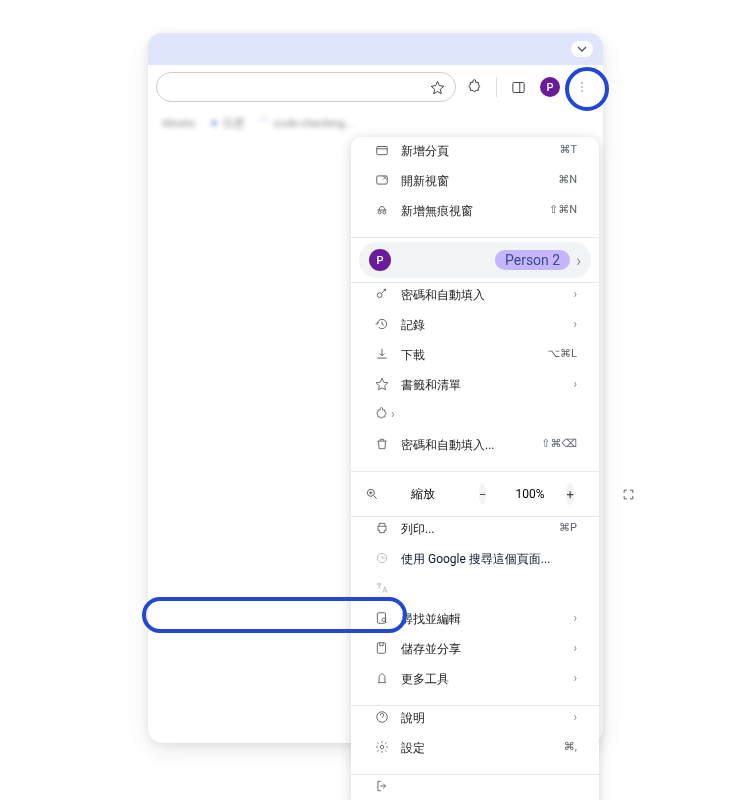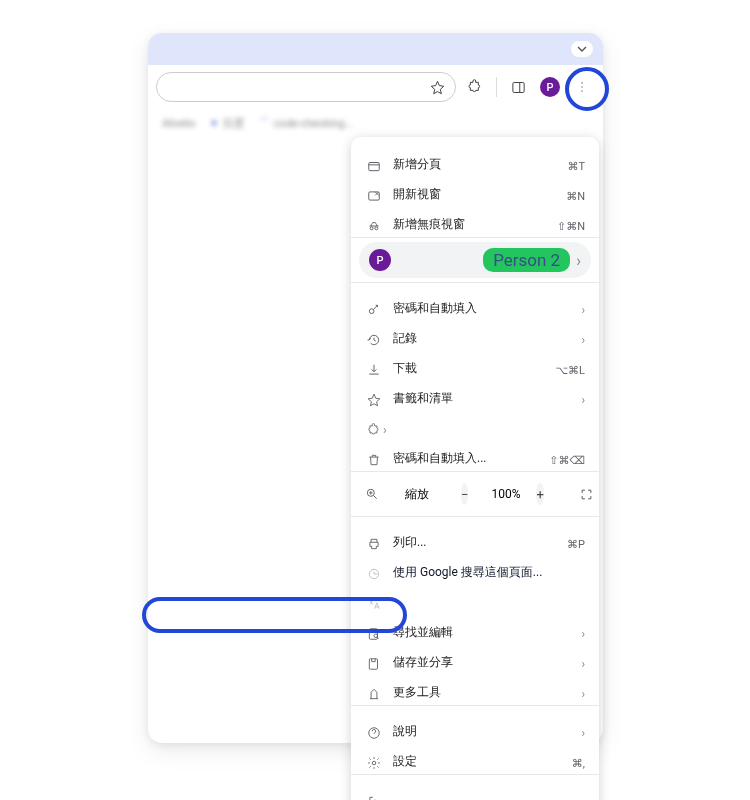--- a/index.html
+++ b/index.html
@@ -11,32 +11,32 @@
 .url-bar { flex: 1; height: 30px; border: 1px solid #ccc; border-radius: 15px; display: flex; align-items: center; justify-content: flex-end; padding: 0 10px; }
 .toolbar-icon { width: 26px; height: 26px; display: flex; align-items: center; justify-content: center; color: #444; border-radius: 50%; }
 .divider-v { width: 1px; height: 20px; background: #ddd; margin: 0 2px; }
 .avatar-small { width: 20px; height: 20px; border-radius: 50%; background: #6a1b9a; color: #fff; font-size: 11px; font-weight: 500; display:flex; align-items:center; justify-content:center; }
 .highlight-circle { position: absolute; width: 44px; height: 44px; border: 4px solid #2146d8; border-radius: 50%; background: rgba(255,255,255,0.6); pointer-events: none; }
 .highlight-circle.menu-pos { right: -6px; top: 34px; }
 .highlight-pill { position: absolute; border: 4px solid #2146d8; border-radius: 22px; pointer-events: none; }
 .bookmarks { height: 28px; display: flex; align-items: center; gap: 14px; padding: 0 14px; filter: blur(2.5px); color: #888; font-size: 11px; }
 .bk { display:flex; align-items:center; gap:4px; }
 .menu { position: absolute; right: 4px; top: 104px; width: 248px; background: #fff; border-radius: 10px; box-shadow: 0 2px 12px rgba(0,0,0,0.18); padding: 6px 0; }
-.mi { display: flex; align-items: flex-end; height: 30px; padding: 0 14px; font-size: 12px; color: #202124; cursor: default; position: relative; }
+.mi { display: flex; align-items: flex-start; height: 30px; padding: 0 22px; font-size: 12px; color: #202124; cursor: default; position: relative; }
 .mi.disabled { color: #0f172a; }
 .mi-icon { width: 18px; display:flex; justify-content:center; color: #5f6368; }
 .mi.disabled .mi-icon { color: #c0c0c0; }
 .mi-label { margin-left: 10px; flex: 1; }
 .mi-shortcut { font-size: 11px; color: #5f6368; }
 .mi-chevron { color: #888; }
 .sep { height: 1px; background: #e8e8e8; margin: 4px 0; }
 .profile-row { height: 36px; margin: 4px 8px; border-radius: 18px; background: #f1f3f4; display:flex; align-items:center; padding: 0 10px; }
 .profile-avatar { width: 22px; height: 22px; border-radius: 50%; background: #6a1b9a; color:#fff; font-size:11px; font-weight:500; display:flex; align-items:center; justify-content:center; }
-.profile-badge { background: #22c55e; color: #3b4a8a; font-size: 17px; padding: 2px 10px; border-radius: 10px; margin-left:auto; margin-right:6px; }
-.zoom-row { display:flex; align-items:center; height: 36px; padding: 0 14px; gap: 16px; font-size:12px; }
+.profile-badge { background: #c4b5fd; color: #3b4a8a; font-size: 14px; padding: 2px 10px; border-radius: 10px; margin-left:auto; margin-right:6px; }
+.zoom-row { display:flex; align-items:center; height: 36px; padding: 0 14px; gap: 22px; font-size:12px; }
 .zoom-row .mi-icon { width: 18px; display:flex; justify-content:center; color:#5f6368; }
 .zbtn { width: 22px; height: 22px; border-radius: 50%; background: #f1f3f4; display:flex; align-items:center; justify-content:center; font-size:13px; color:#444; }
 .zval { min-width: 36px; text-align:right; }
 .zsep { width:1px; height:20px; background:#e0e0e0; margin:0 2px; }
 .fullscreen { width:22px; height:22px; display:flex; align-items:center; justify-content:center; }
 svg { display: block; }
 </style>
 </head>
 <body>
 

